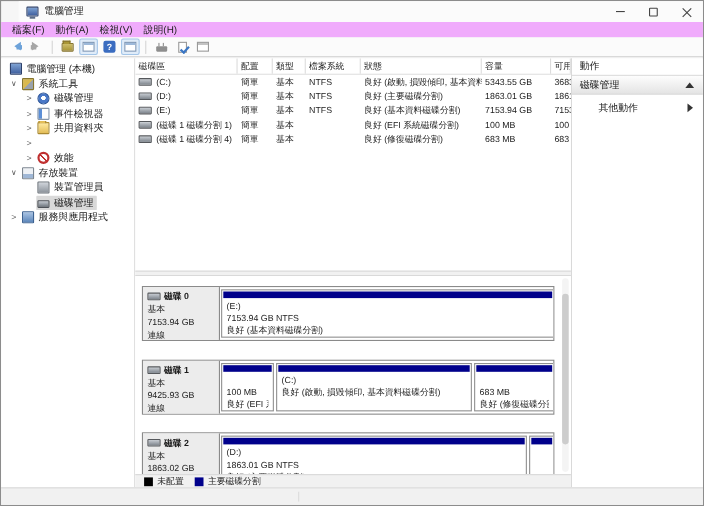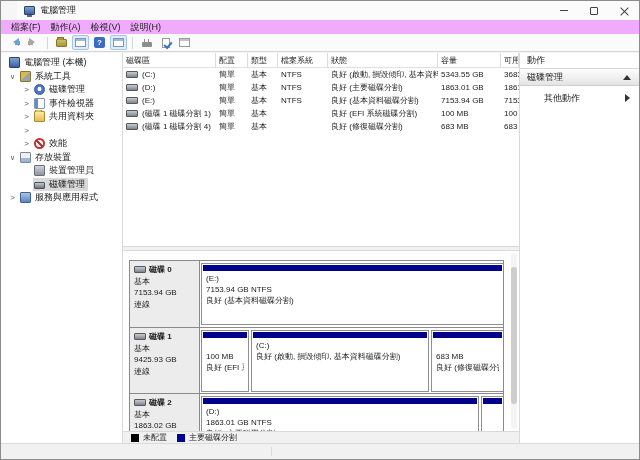--- a/index.html
+++ b/index.html
@@ -83,21 +83,21 @@
   .c-vol{width:93px;display:flex;align-items:center;}
   .c-layout{width:32px;} .c-type{width:30px;} .c-fs{width:50px;}
   .c-status{width:110px;} .c-cap{width:63px;} .c-free{flex:1 1 auto;}
   .vol-ico{width:12px;height:7px;flex:none;background:linear-gradient(#c7ccd2,#7d848c);border:1px solid #55585c;margin-right:4px;border-radius:1px;}
 
   
   .hsplit{position:absolute;left:0;top:193px;right:0;height:5px;background:#f1f1f1;border-top:1px solid #d9d9d9;border-bottom:1px solid #d9d9d9;}
   .graph{position:absolute;left:0;top:198px;right:0;bottom:12px;overflow:hidden;background:#fff;}
   .vscroll{position:absolute;right:2px;top:2px;bottom:2px;width:6px;background:#f4f4f4;border-radius:3px;}
   .vthumb{position:absolute;left:0;right:0;top:8%;height:78%;background:#cdcdcd;border-radius:3px;}
-  .disk{position:absolute;left:6px;width:375px;height:68px;border:1px solid #8a8a8a;background:#fff;display:flex;}
+  .disk{position:absolute;left:6px;width:375px;height:50px;border:1px solid #8a8a8a;background:#fff;display:flex;}
   .dlabel{width:70px;flex:none;background:#ececec;border-right:1px solid #8a8a8a;padding:3px 4px;font-size:8px;line-height:11.5px;color:#1b1b1b;overflow:hidden;white-space:nowrap;}
   .dname{display:flex;align-items:center;font-weight:bold;}
   .dico{width:12px;height:7px;flex:none;background:linear-gradient(#c7ccd2,#7d848c);border:1px solid #55585c;margin-right:3px;border-radius:1px;}
   .parts{flex:1;display:flex;padding:2px 1px;gap:2px;overflow:hidden;}
   .part{flex:none;border:1px solid #8f8f8f;background:#fff;overflow:hidden;}
   .stripe{height:6px;margin:1px;background:#00008b;}
   .ptext{padding:1px 4px;font-size:8px;line-height:11px;color:#1b1b1b;white-space:nowrap;overflow:hidden;}
   .ptext div{height:11px;overflow:hidden;}
 
   

